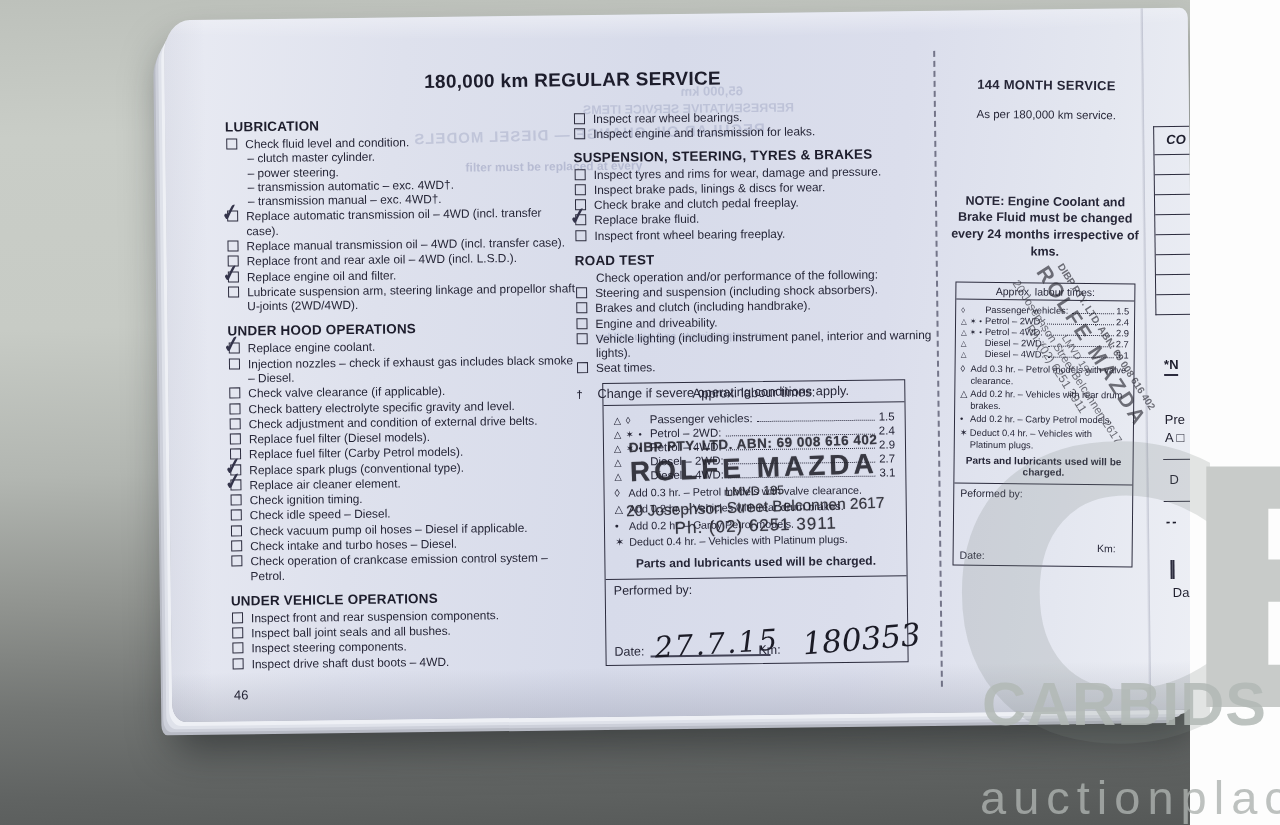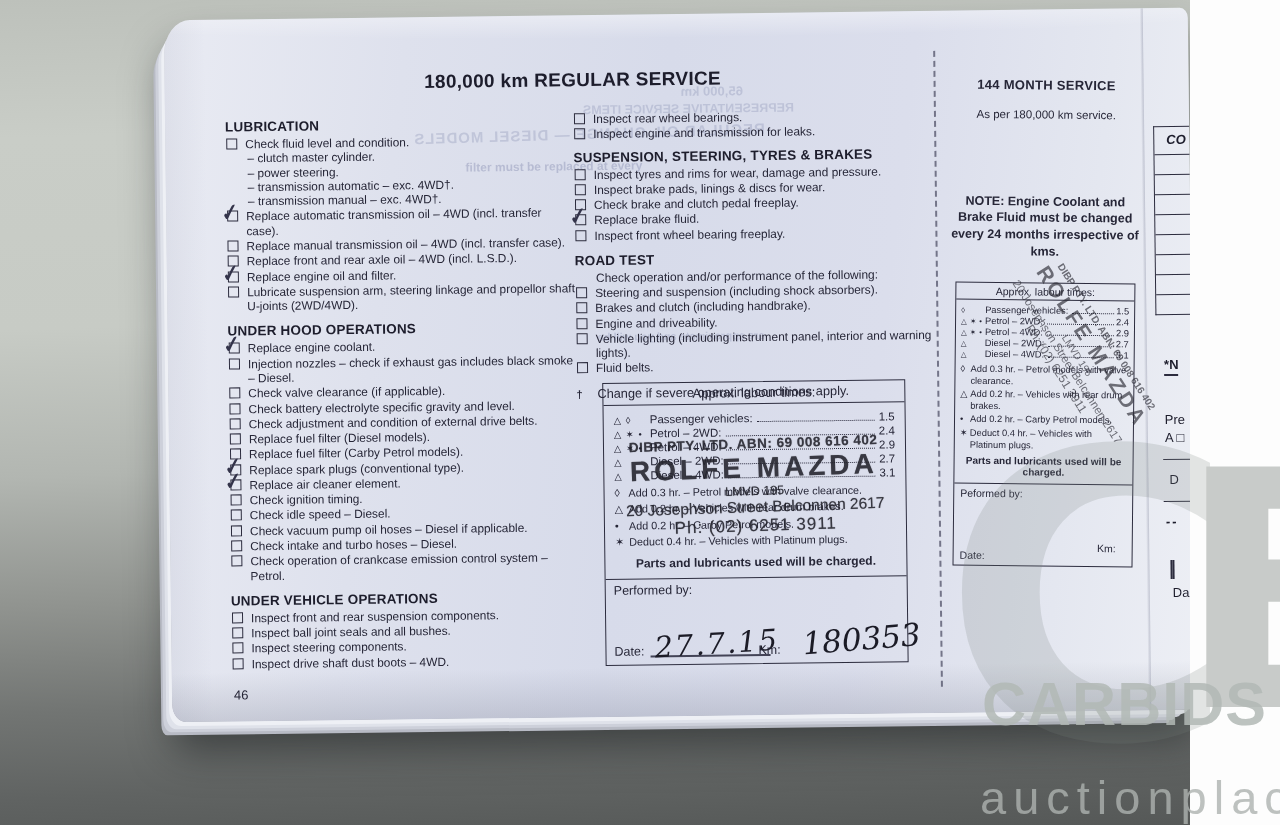--- a/index.html
+++ b/index.html
@@ -411,21 +411,21 @@
           </div>
           <div class="item">
             <div class="row">
               <span class="box"></span>
               <span class="lbl">Vehicle lighting (including instrument panel, interior and warning lights).</span>
             </div>
           </div>
           <div class="item">
             <div class="row">
               <span class="box"></span>
-              <span class="lbl">Fluid belts.</span>
+              <span class="lbl">Seat times.</span>
             </div>
           </div>
         </div>
       </div>
     <div class="item">
       <div class="row">
         <span class="fn-sym">†</span>
         <span class="lbl fn-lbl">Change if severe operating conditions apply.</span>
       </div>
     </div>

